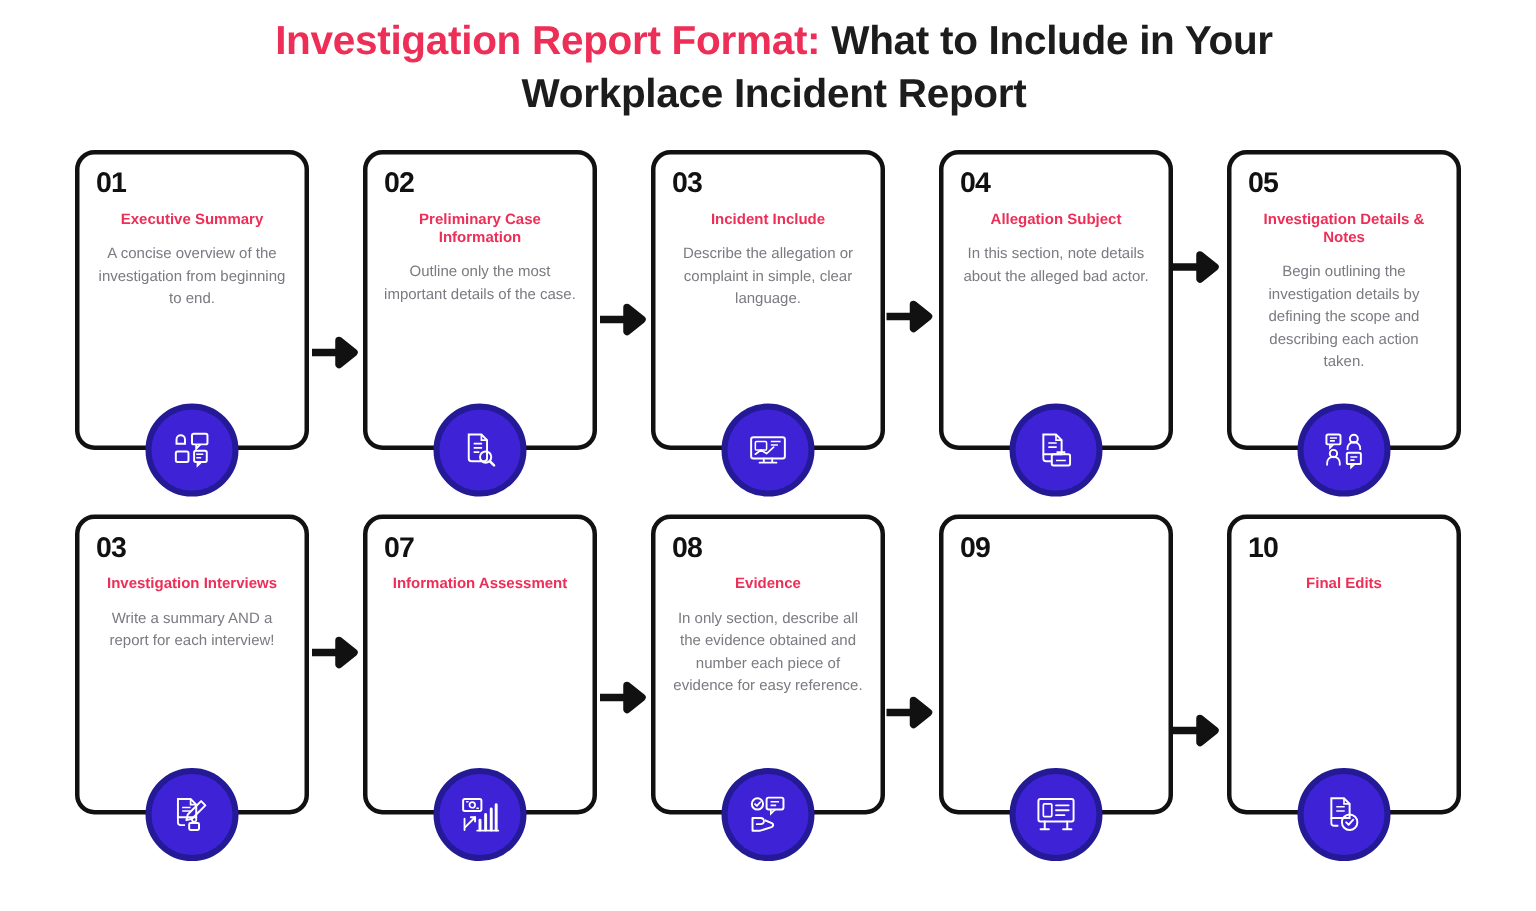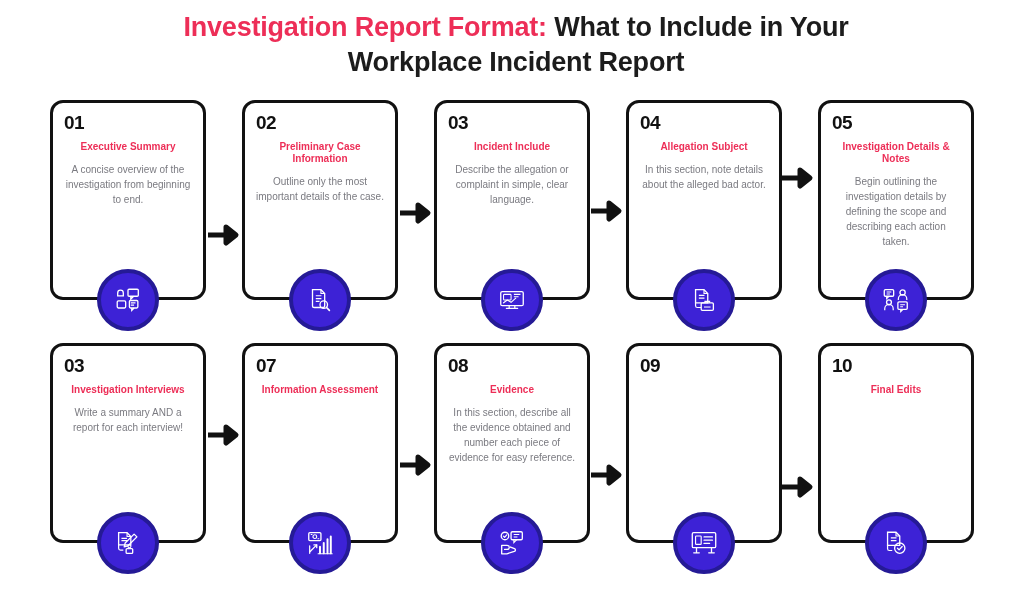--- a/index.html
+++ b/index.html
@@ -250,21 +250,21 @@
           <path d="M16 27v-7M20 27v-11M24 27v-15M27.5 27v-18" stroke-width="2.1" stroke-linecap="round"></path>
           <path d="M14 27.5h15" stroke-width="1.2" stroke-linecap="round"></path>
         </svg>
       </div>
     </div>
 
     <div class="card-slot">
       <div class="card">
         <div class="card-num">08</div>
         <div class="card-title">Evidence</div>
-        <div class="card-desc">In this section, describe all the evidence obtained and number each piece of evidence for easy reference.</div>
+        <div class="card-desc">In only section, describe all the evidence obtained and number each piece of evidence for easy reference.</div>
       </div>
       <div class="badge">
         <svg width="30" height="30" viewBox="0 0 32 32" fill="none" stroke="#ffffff" stroke-width="1.4">
           <circle cx="8.5" cy="8.5" r="4"></circle>
           <path d="M6.8 8.6l1.3 1.3 2.3-2.6" stroke-width="1.3" stroke-linecap="round" stroke-linejoin="round"></path>
           <rect x="15" y="4" width="12" height="8.5" rx="1.4"></rect>
           <path d="M18 12.5v3l3-3" stroke-width="1.2"></path>
           <path d="M17.8 7h6M17.8 9.5h4" stroke-width="1.1"></path>
           <path d="M5 18.5h5.5c1.5 0 2.6 1 2.6 2.2s-1.1 2.2-2.6 2.2H8" stroke-width="1.3" stroke-linecap="round"></path>
           <path d="M5 18.5v9h5.5l8-2.5c1.4-.5 1.6-2.3.2-2.9l-5-2" stroke-width="1.4" stroke-linejoin="round"></path>

